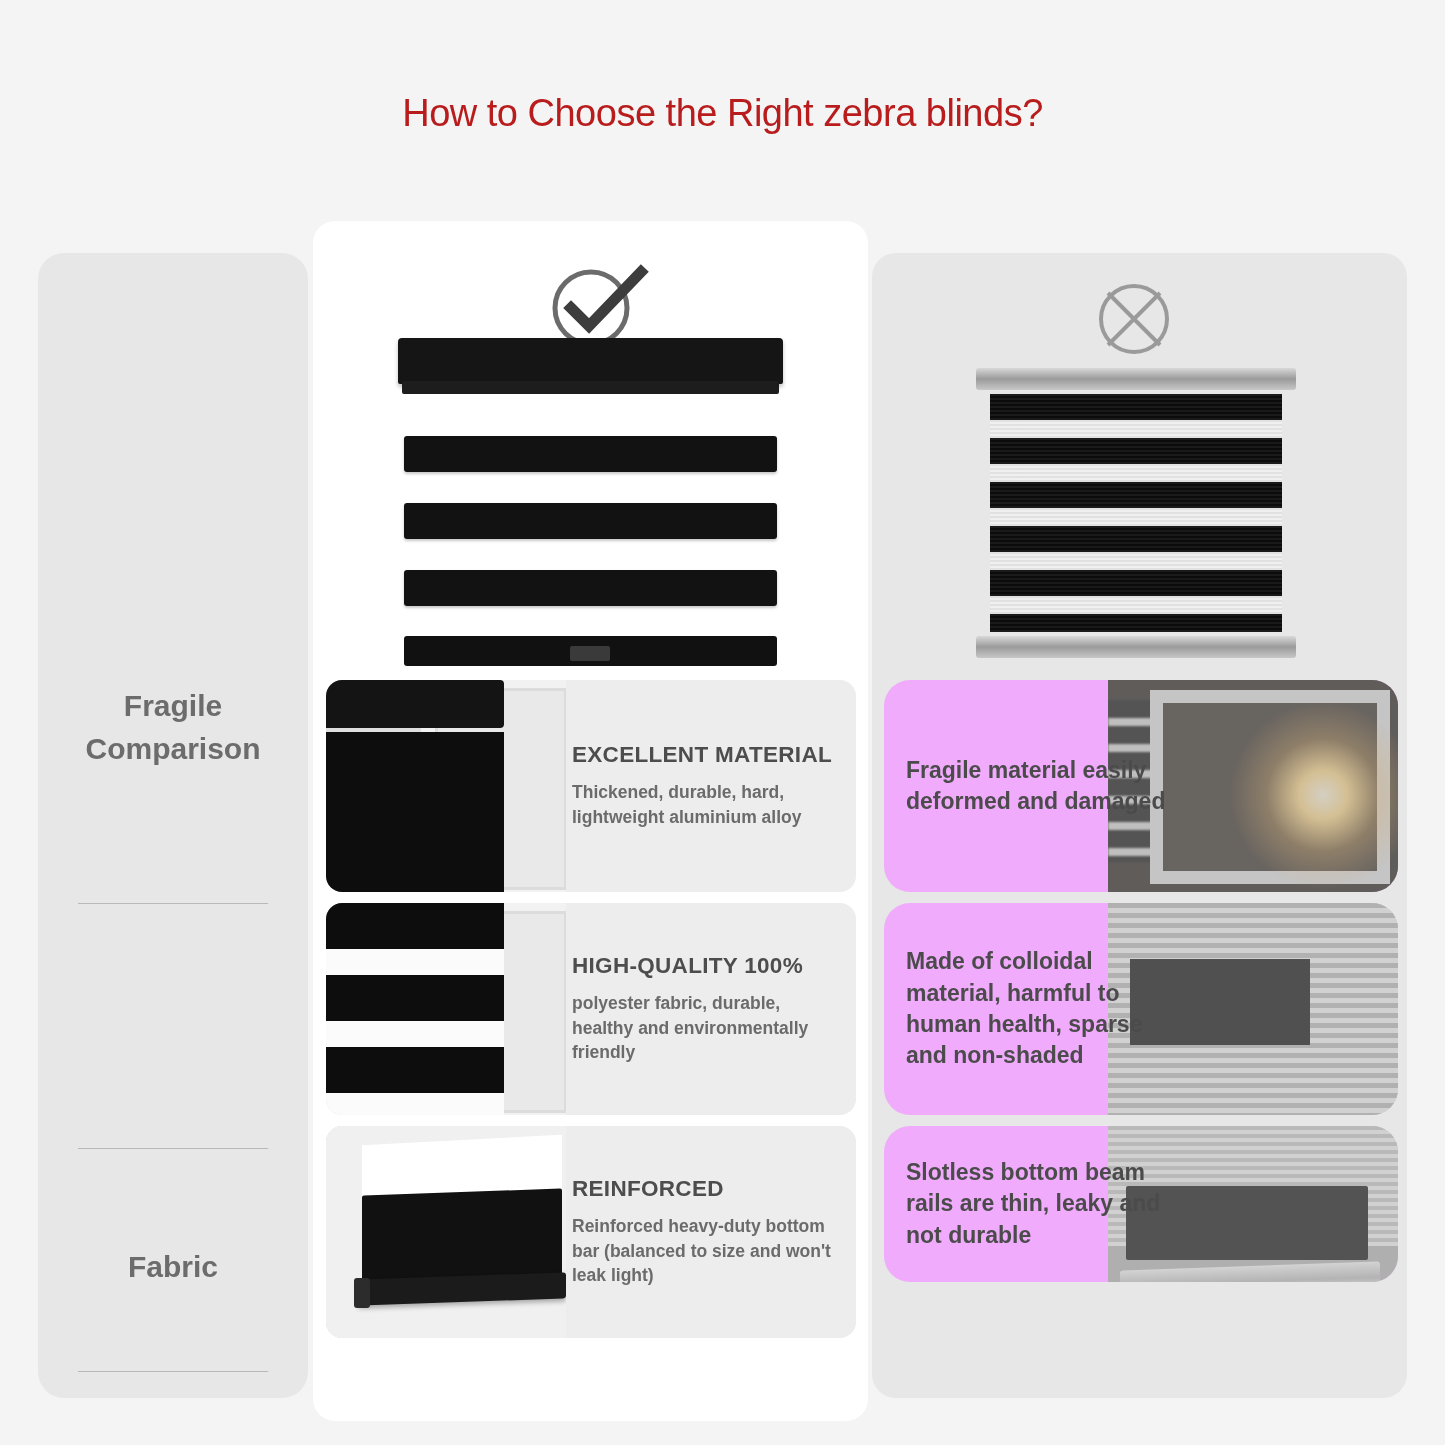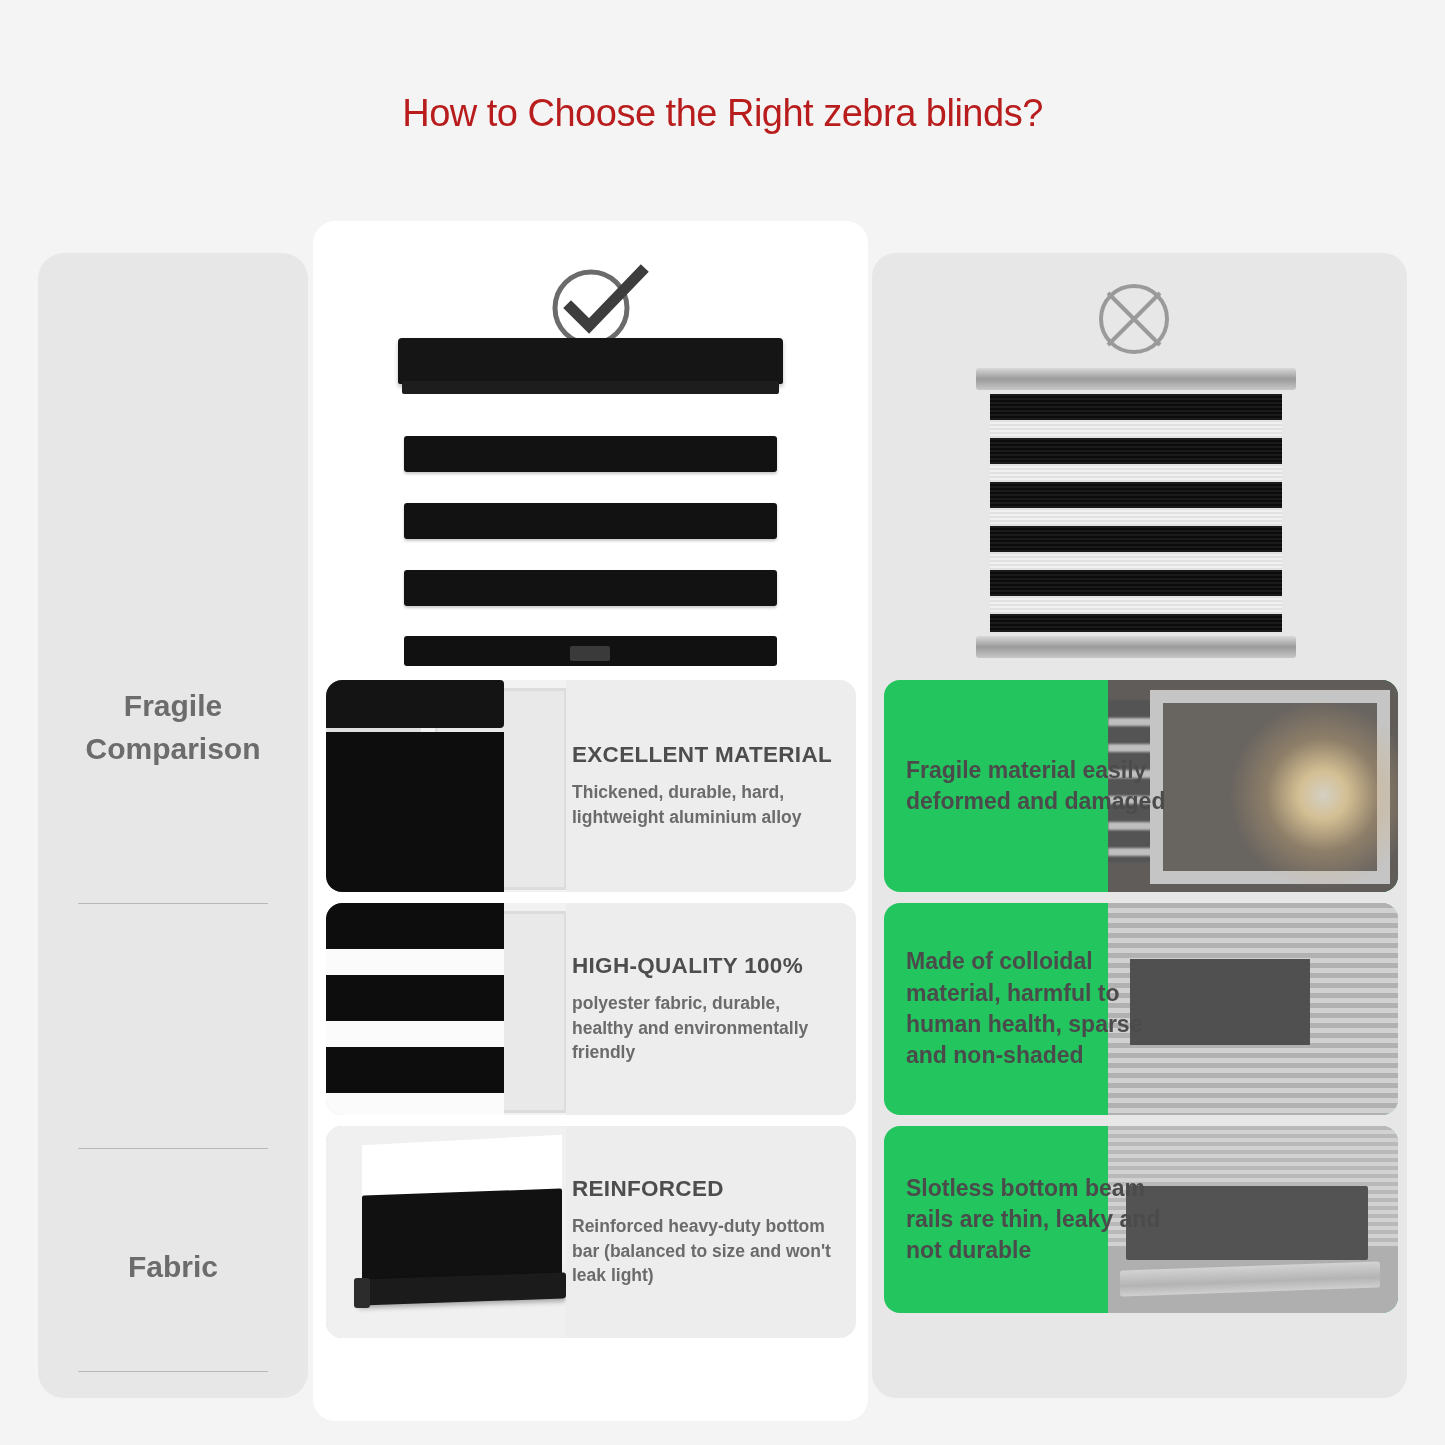--- a/index.html
+++ b/index.html
@@ -229,27 +229,27 @@
   .beam-thumb .cap {
     position: absolute; left: 28px; top: 152px; width: 16px; height: 30px;
     background: #2c2c2c; border-radius: 3px;
   }
 
   
   .bad {
     position: absolute;
     left: 884px;
     width: 514px;
-    background: #22c55e;
-    border-radius: 16px;
+    background: #f0abfc;
+    border-radius: 26px;
     overflow: hidden;
   }
   .bad.b1 { top: 680px; height: 212px; }
   .bad.b2 { top: 903px; height: 212px; }
-  .bad.b3 { top: 1126px; height: 187px; }
+  .bad.b3 { top: 1126px; height: 156px; }
   .bad .badtxt {
     position: absolute; left: 22px; top: 0; height: 100%; width: 270px;
     display: flex; align-items: center;
     font-size: 23px; font-weight: bold; color: #4b4b4b; line-height: 1.36;
     z-index: 3;
   }
   .bad .badimg {
     position: absolute; right: 0; top: 0; width: 290px; height: 100%;
     overflow: hidden;
   }

